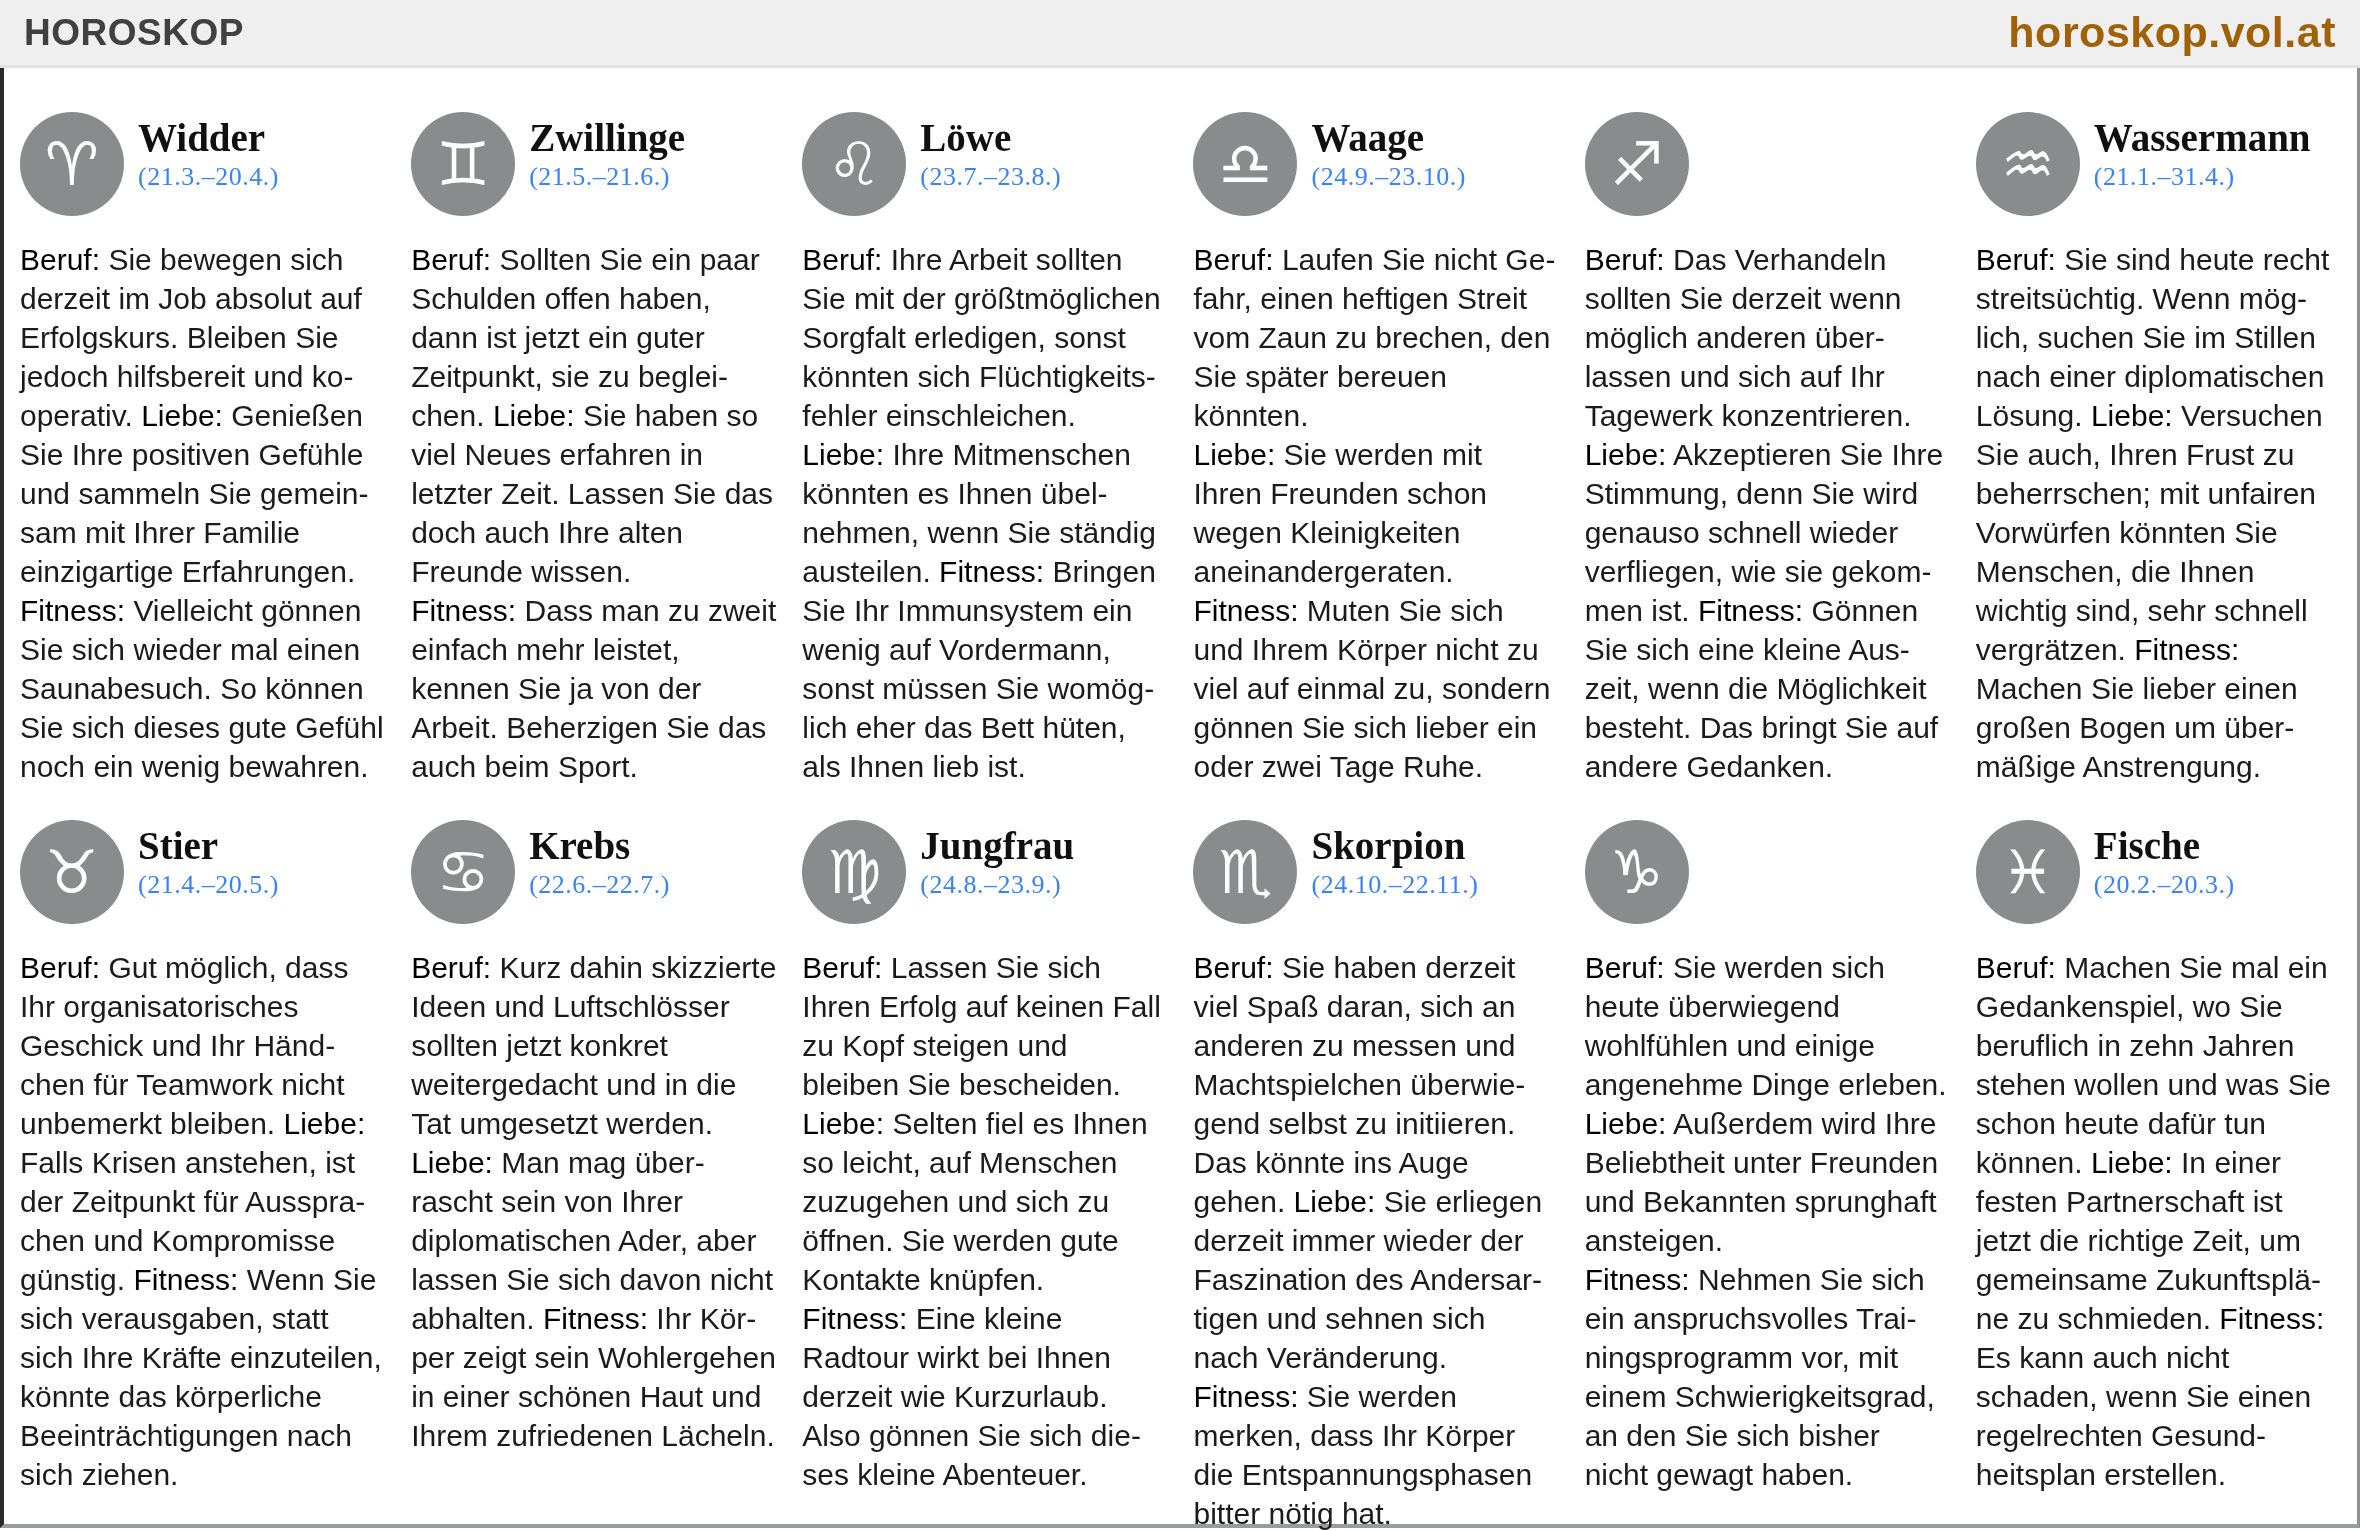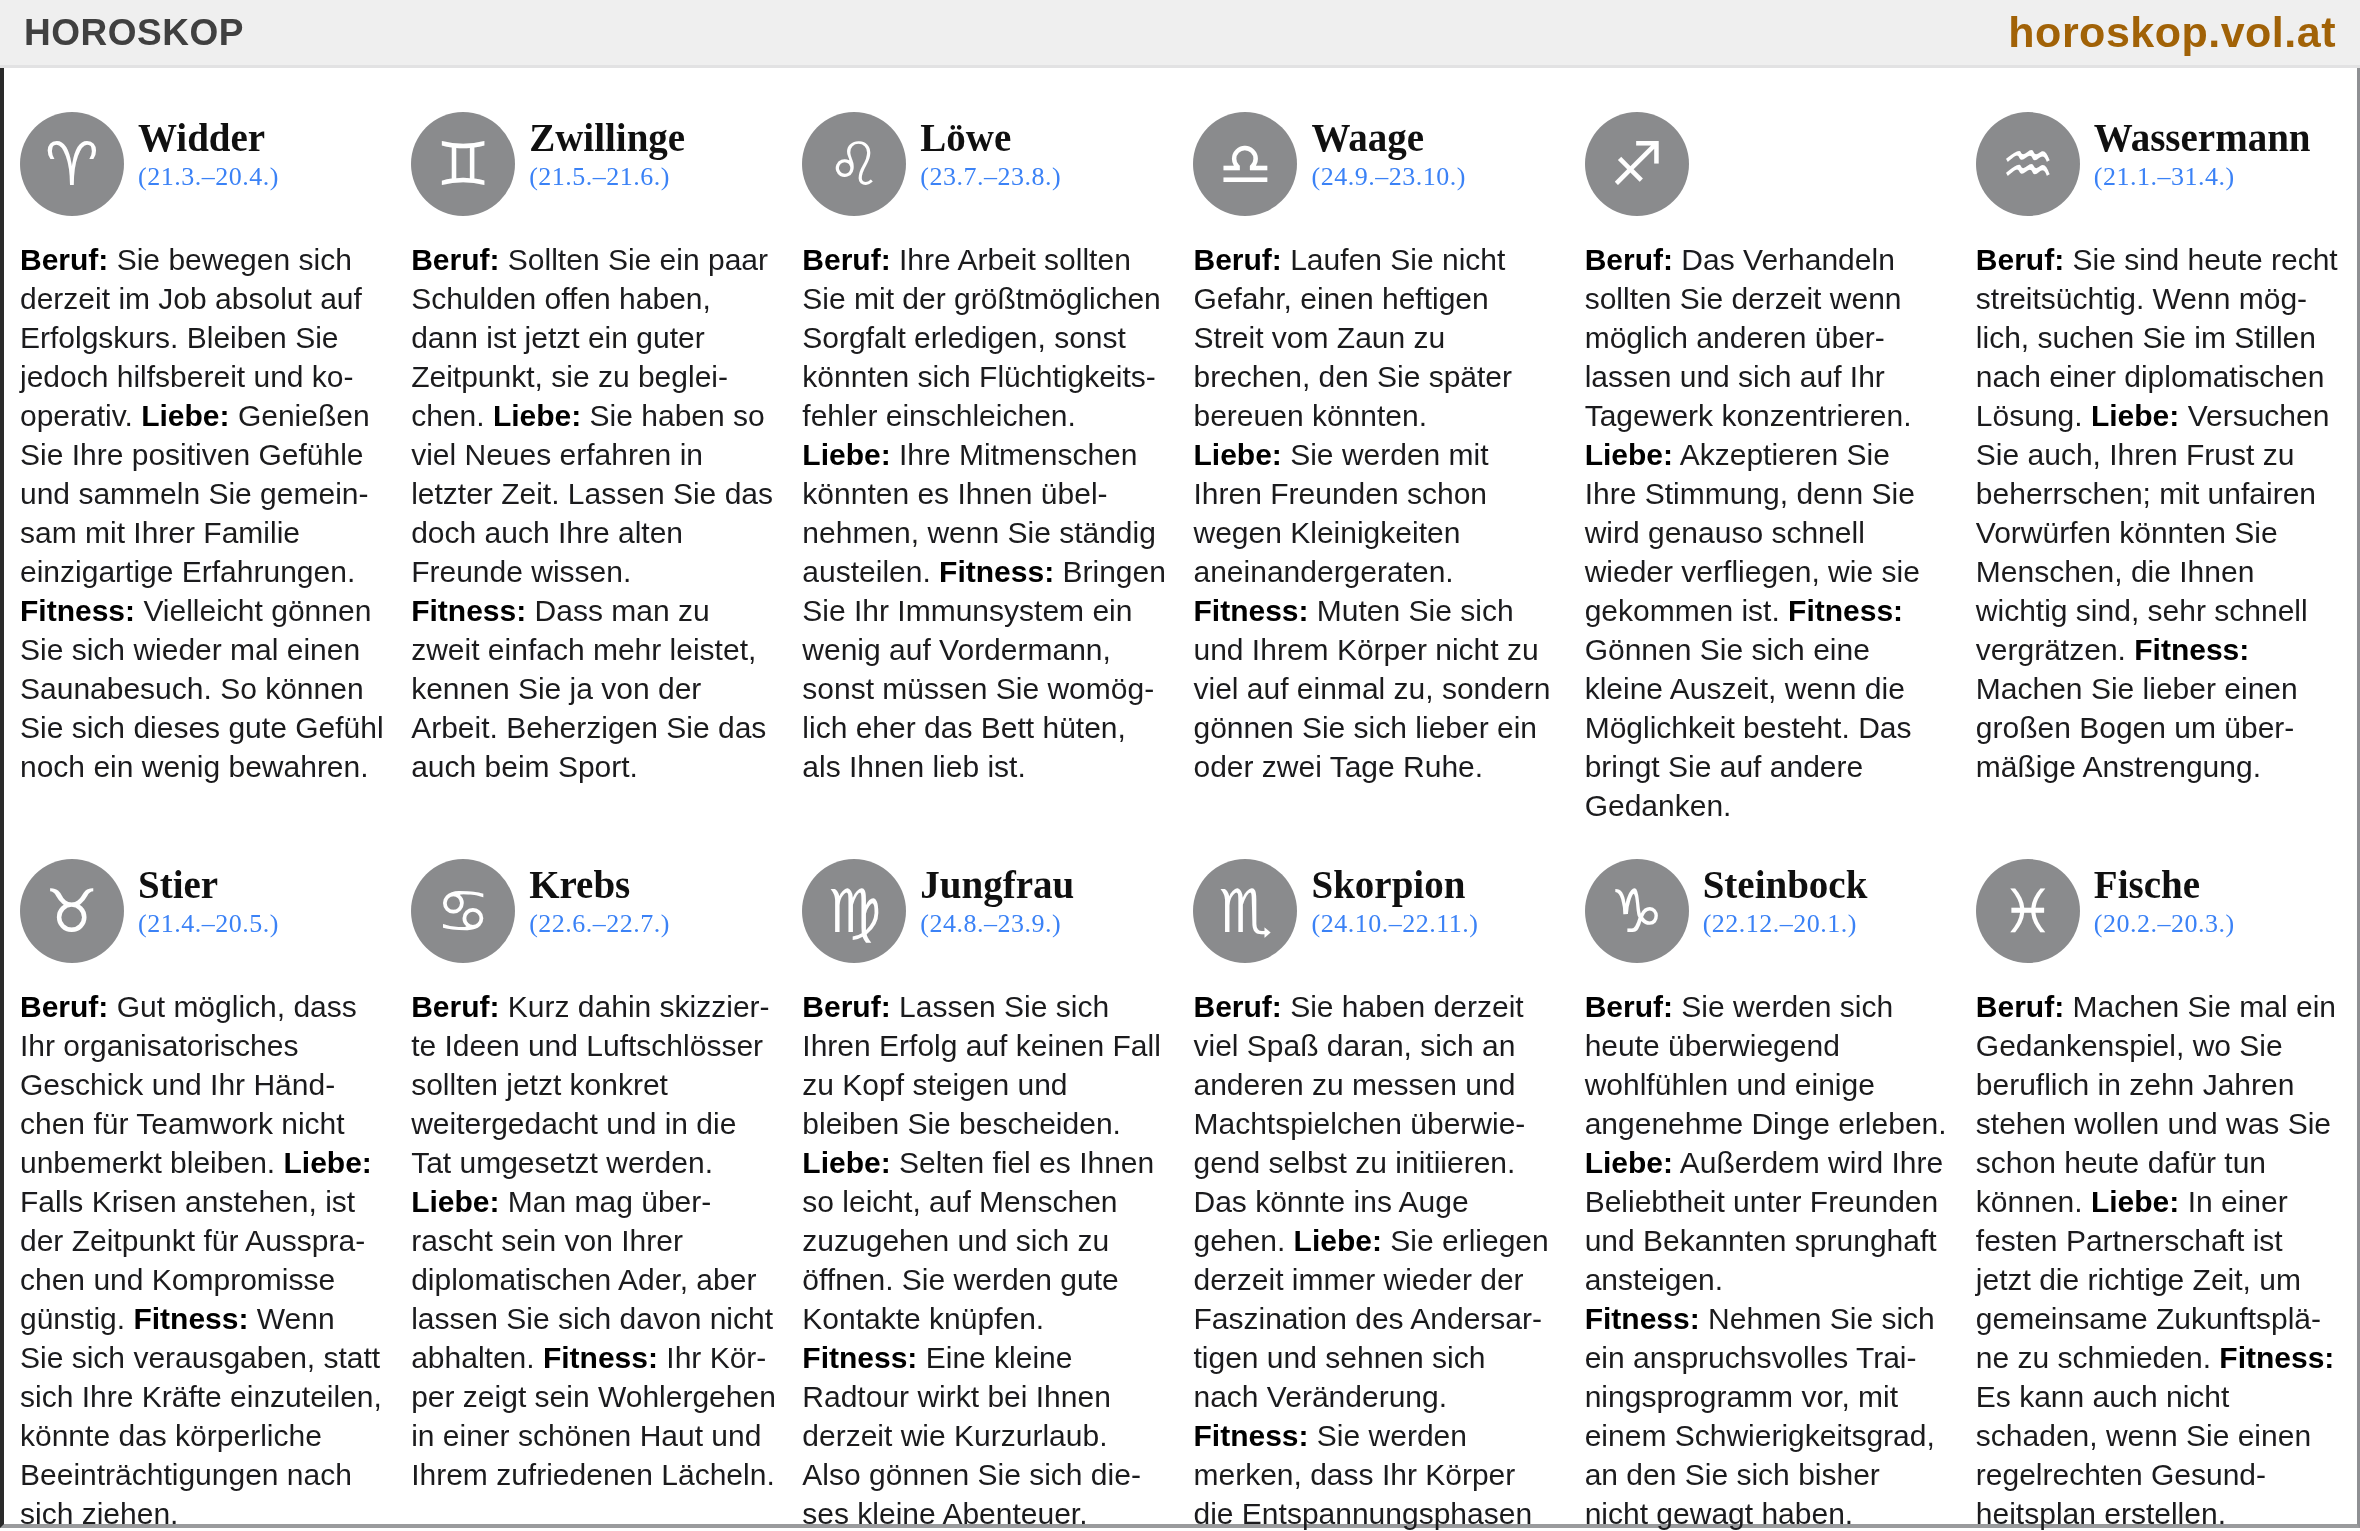--- a/index.html
+++ b/index.html
@@ -36,21 +36,21 @@
   .glyph { font-family:"DejaVu Sans", sans-serif; font-size:60px; color:#ffffff; line-height:1; }
   .titles { padding-top:4px; min-width:0;font-family:Liberation Serif, serif; }
   .sign-name  { font-size:39px; font-weight:800; color:#101010; line-height:1.15; }
   .sign-dates { font-size:26px; font-weight:400; color:#3b82f6; line-height:1.2; letter-spacing:0.5px; }
 
   .entry-body {
     margin-top:16px;
     font-size:30px; line-height:39px; color:#1b1b1d;
     hyphens:manual; -webkit-hyphens:manual;
   }
-  .lbl { font-weight:700; color:#000000; }
+  .lbl { font-weight:400; color:#000000; }
 </style>
 </head>
 <body>
 
 <header class="masthead">
   <div class="masthead-title">HOROSKOP</div>
   <div class="masthead-site">horoskop.vol.at</div>
 </header>
 
 <main class="content">
@@ -179,24 +179,20 @@
       </div>
     </div>
     <p class="entry-body"><b class="lbl">Beruf:</b> <span>Sie haben derzeit viel Spaß daran, sich an anderen zu messen und Machtspielchen überwie­gend selbst zu initiieren. Das könnte ins Auge gehen.</span> <b class="lbl">Liebe:</b> <span>Sie erliegen derzeit immer wieder der Faszination des Andersar­tigen und sehnen sich nach Veränderung.</span> <b class="lbl">Fitness:</b> <span>Sie werden merken, dass Ihr Körper die Entspannungs­phasen bitter nötig hat.</span> </p>
   </article>
 
   <article class="entry">
     <div class="entry-head">
       <div class="icon-circle">
         <span class="glyph">♑</span>
       </div>
-      <div class="titles">
-        <h2 class="sign-name">Steinbock</h2>
-        <div class="sign-dates">(22.12.–20.1.)</div>
-      </div>
     </div>
     <p class="entry-body"><b class="lbl">Beruf:</b> <span>Sie werden sich heute überwiegend wohlfühlen und eini­ge angenehme Dinge erleben.</span> <b class="lbl">Liebe:</b> <span>Außerdem wird Ihre Beliebtheit unter Freunden und Bekannten sprunghaft ansteigen.</span> <br><b class="lbl">Fitness:</b> <span>Nehmen Sie sich ein anspruchsvolles Trai­ningsprogramm vor, mit einem Schwierigkeitsgrad, an den Sie sich bisher nicht gewagt haben.</span> </p>
   </article>
 
   <article class="entry">
     <div class="entry-head">
       <div class="icon-circle">
         <span class="glyph">♓</span>
       </div>
       <div class="titles">

